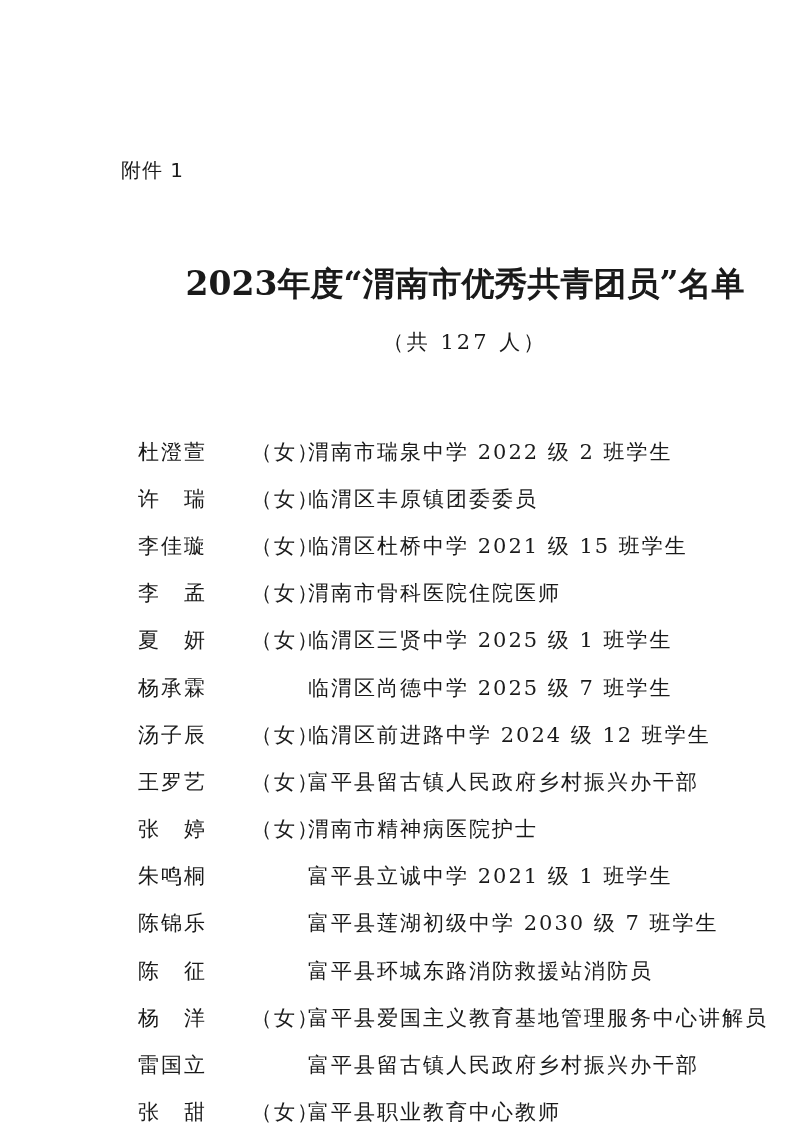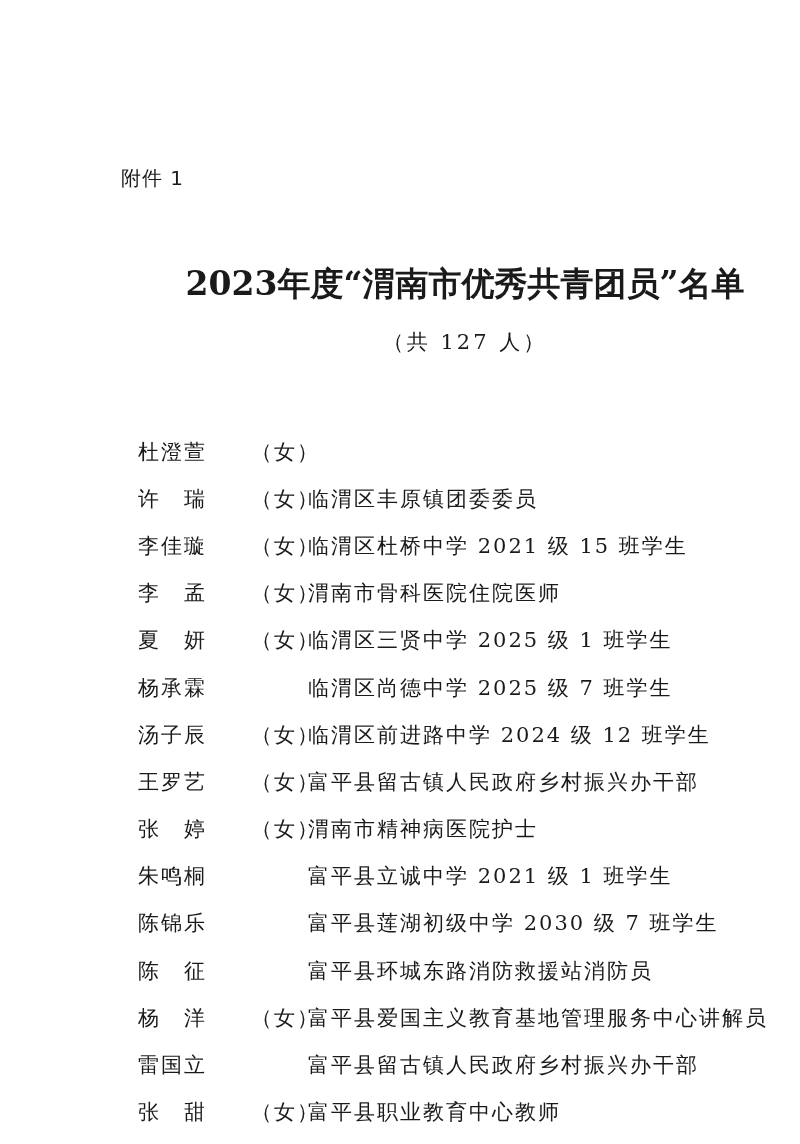--- a/index.html
+++ b/index.html
@@ -2,21 +2,21 @@
 <html><head>
 <meta charset="utf-8">
 <style>
   html, body { margin: 0; padding: 0; }
   body {
     width: 800px; height: 1144px; background: #ffffff; position: relative;
     overflow: hidden; color: #1a1a1a;
     font-family: "DejaVu Serif", "Liberation Serif", serif;
   }
   .attach {
-    position: absolute; left: 121px; top: 165px; font-size: 20px;
+    position: absolute; left: 121px; top: 157px; font-size: 20px;
     font-family: "DejaVu Sans", "Liberation Sans", sans-serif; letter-spacing: 1px; text-align: right;
   }
   .title {
     position: absolute; left: 0; top: 262px; width: 930px; text-align: center;
     font-size: 33px; font-weight: bold; letter-spacing: 0px; white-space: nowrap;
   }
   .subtitle {
     position: absolute; left: 0; top: 328px; width: 930px; text-align: center;
     font-size: 21px; letter-spacing: 3px;
   }
@@ -30,20 +30,21 @@
 <body>
 
 <div class="attach">附件 1</div>
 <div class="title">2023年度“渭南市优秀共青团员”名单</div>
 <div class="subtitle">（共 127 人）</div>
 
 <div class="list">
   <div class="row">
       <span class="name">杜澄萱</span>
       <span class="gender">（女）</span>
+      <span class="desc">渭南市瑞泉中学 2022 级 2 班学生</span>
     </div>
   <div class="row">
       <span class="name">许　瑞</span>
       <span class="gender">（女）</span>
       <span class="desc">临渭区丰原镇团委委员</span>
     </div>
   <div class="row">
       <span class="name">李佳璇</span>
       <span class="gender">（女）</span>
       <span class="desc">临渭区杜桥中学 2021 级 15 班学生</span>

